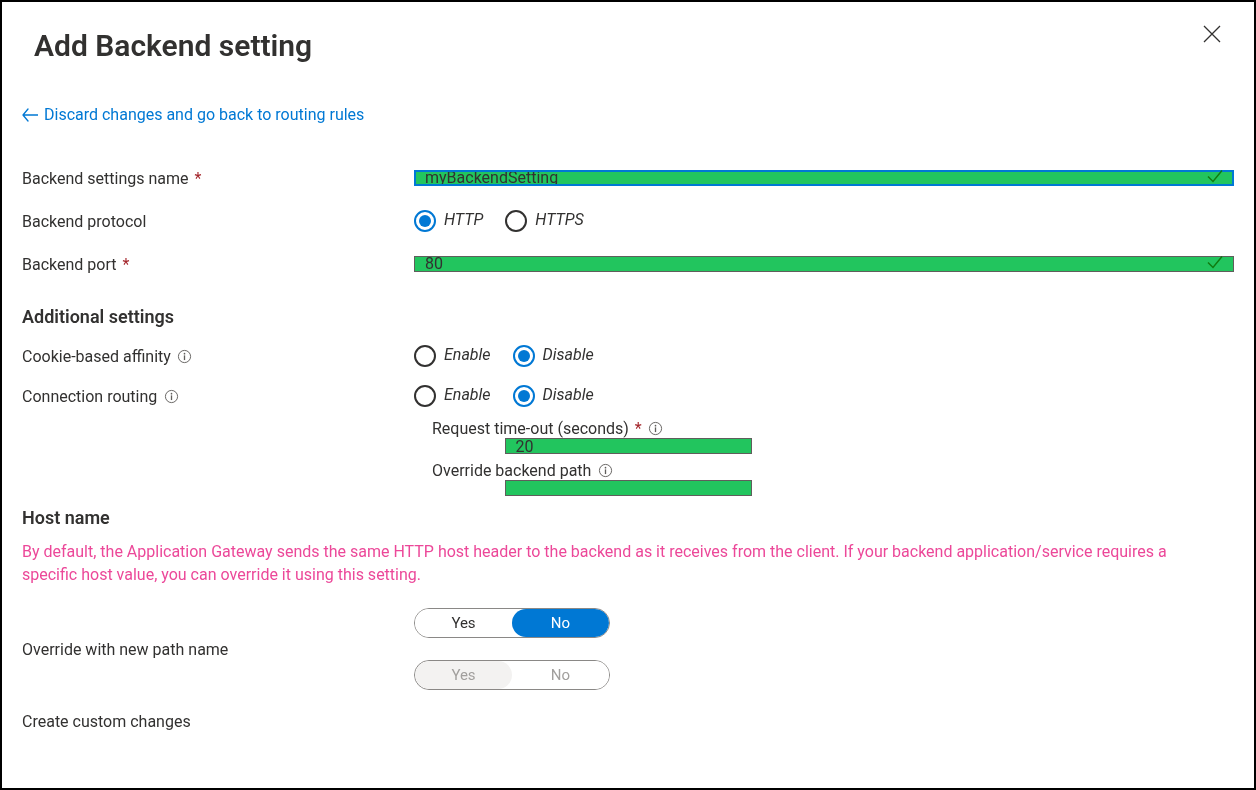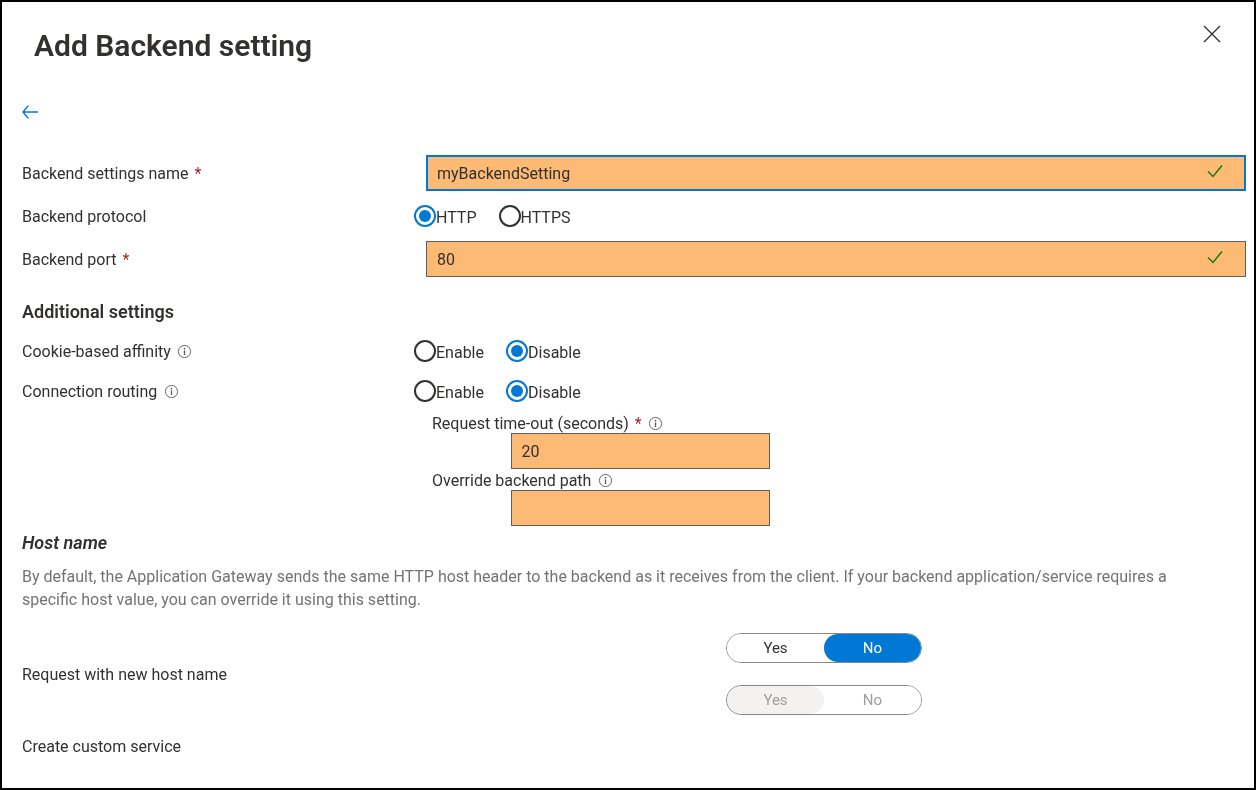--- a/index.html
+++ b/index.html
@@ -53,43 +53,42 @@
     color:#323130;
     display:flex;
     align-items:center;
     gap:6px;
     text-align:center;
   }
   .required { color:#a4262c; }
   .field-col { flex:1; position:relative; }
   .text-input {
     width:100%;
-    height:36px;
+    height:16px;
     border:1px solid #605e5c;
     padding:4px 32px 4px 10px;
     font-size:16px;
     font-family:inherit;
     color:#323130;
     outline:none;
-    background:#fdba74;
-    margin-left:12px;
+    background:#22c55e;
   }
   .text-input.focused {
     border:2px solid #0078d4;
     padding:3px 31px 3px 9px;
   }
   .valid-check {
     position:absolute;
     right:10px; top:50%;
     transform:translateY(-50%);
     color:#107c10;
     pointer-events:none;
   }
   .radio-group { display:flex; gap:22px; align-items:center; }
-  .radio-item { display:flex; align-items:flex-end; cursor:pointer; }
+  .radio-item { display:flex; align-items:flex-start; gap:8px; cursor:pointer;font-style:italic; }
   .radio-outer {
     width:22px; height:22px; border-radius:50%;
     border:2px solid #323130;
     display:flex; align-items:center; justify-content:center;
     flex-shrink:0;
   }
   .radio-item.selected .radio-outer { border-color:#0078d4; }
   .radio-inner {
     width:12px; height:12px; border-radius:50%;
     background:#0078d4;
@@ -97,21 +96,21 @@
   }
   .radio-item.selected .radio-inner { display:block; }
   .radio-label { font-size:16px; color:#323130; }
   .section-heading {
     font-size:18px;
     font-weight:600;
     margin:22px 0 12px 0;
   }
   .desc-text {
     font-size:16px;
-    color:#737373;
+    color:#ec4899;
     line-height:1.45;
     margin:4px 0 22px 0;
     max-width:1180px;
   }
   .info-icon {
     width:16px; height:16px;
     display:inline-flex;
     align-items:center; justify-content:center;
     cursor:pointer;
   }
@@ -136,39 +135,40 @@
     color:#fff;
     border-radius:16px;
   }
   .pill-toggle.disabled .pill-half { cursor:default; color:#a19f9d; }
   .pill-toggle.disabled .pill-half.active {
     background:#f3f2f1;
     color:#a19f9d;
     border-radius:16px;
   }
   .two-pill-rows .label-col { align-self:center; }
-  .pill-stack { display:flex; flex-direction:column; gap:22px;align-items:center; }
+  .pill-stack { display:flex; flex-direction:column; gap:22px; }
 </style>
 </head>
 <body>
 
 <div class="panel">
 
   <div class="close-btn">
     <svg width="18" height="18" viewBox="0 0 18 18">
         <path d="M1 1 L17 17 M17 1 L1 17" stroke="#323130" stroke-width="1.3" fill="none"></path>
       </svg>
   </div>
 
   <h1 class="panel-title">Add Backend setting</h1>
 
   <div class="back-link">
     <svg width="16" height="14" viewBox="0 0 16 14">
         <path d="M6 1 L1 7 L6 13 M1 7 H16" stroke="#0078d4" stroke-width="1.3" fill="none" stroke-linecap="round" stroke-linejoin="round"></path>
       </svg>
+    <span>Discard changes and go back to routing rules</span>
   </div>
 
   <div class="form-row taller">
     <div class="label-col">
       <span>Backend settings name</span>
       <span class="required">*</span>
     </div>
     <div class="field-col">
       <input class="text-input focused" value="myBackendSetting" style="">
       <span class="valid-check">
@@ -296,26 +296,26 @@
             <circle cx="8" cy="5" r="0.9" fill="#605e5c"></circle>
             <rect x="7.3" y="6.8" width="1.4" height="5" fill="#605e5c"></rect>
           </svg>
       </span>
     </div>
     <div class="field-col">
       <input class="text-input" value="" style="">
     </div>
   </div>
 
-  <h2 class="section-heading" style="margin-top:0;font-style:italic;">Host name</h2>
+  <h2 class="section-heading" style="margin-top:0;">Host name</h2>
   <p class="desc-text">By default, the Application Gateway sends the same HTTP host header to the backend as it receives from the client. If your backend application/service requires a specific host value, you can override it using this setting.</p>
 
   <div class="form-row two-pill-rows" style="align-items:center; min-height:auto;">
     <div class="label-col">
-      <span>Request with new host name</span>
+      <span>Override with new path name</span>
     </div>
     <div class="field-col">
       <div class="pill-stack">
         <div class="pill-toggle">
           <div class="pill-half">
               <span>Yes</span>
             </div>
           <div class="pill-half active">
               <span>No</span>
             </div>
@@ -327,18 +327,18 @@
           <div class="pill-half">
               <span>No</span>
             </div>
         </div>
       </div>
     </div>
   </div>
 
   <div class="form-row" style="margin-top:14px;">
     <div class="label-col">
-      <span>Create custom service</span>
+      <span>Create custom changes</span>
     </div>
     <div class="field-col"></div>
   </div>
 
 </div>
 
 </body></html>

